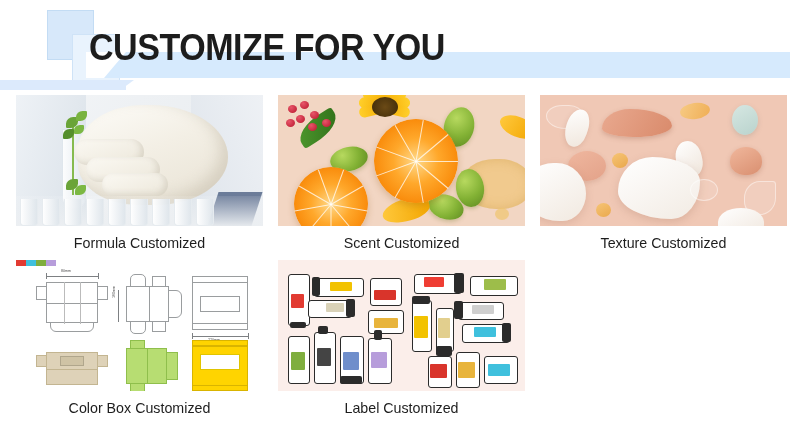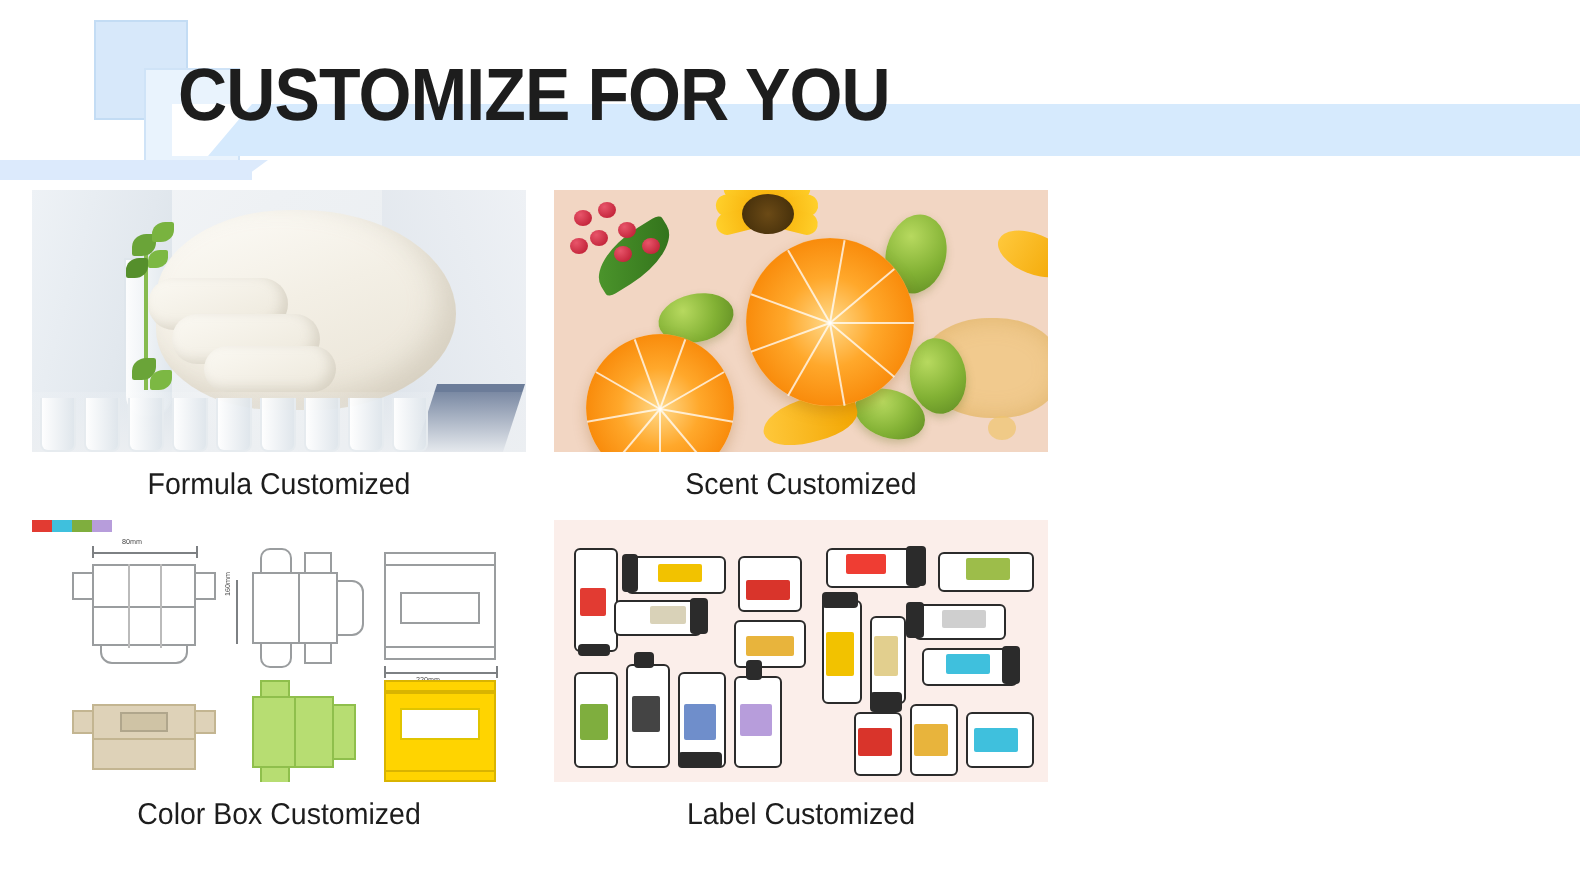--- a/index.html
+++ b/index.html
@@ -73,24 +73,24 @@
   .grid{
     position:absolute;
     left:0; top:95px;
     width:790px;
     display:flex;
     flex-direction:column;
   }
   .row{
     display:flex;
     height:165px;
+    gap:15px;
   }
   .cell{
     width:247px;
-    margin-left:14px;
     display:flex;
     flex-direction:column;
   }
   .cell:first-child{ margin-left:16px; }
   .thumb{
     width:247px;
     height:131px;
     position:relative;
     overflow:hidden;
     background:#f2f2f2;
@@ -439,20 +439,40 @@
           <div class="oseg" style="transform:rotate(170deg)"></div>
           <div class="oseg" style="transform:rotate(210deg)"></div>
           <div class="oseg" style="transform:rotate(250deg)"></div>
           <div class="oseg" style="transform:rotate(290deg)"></div>
           <div class="oseg" style="transform:rotate(330deg)"></div>
         </div>
       </div>
       <div class="caption">Scent Customized</div>
     </div>
 
+    <div class="cell">
+      <div class="thumb t-texture">
+        <div class="gel g3"></div>
+        <div class="drop-w1"></div>
+        <div class="swipe-p"></div>
+        <div class="arc-y"></div>
+        <div class="egg-b"></div>
+        <div class="circ-p"></div>
+        <div class="circ-y"></div>
+        <div class="circ-y2"></div>
+        <div class="drop-w2"></div>
+        <div class="dome-p"></div>
+        <div class="left-white"></div>
+        <div class="big-white"></div>
+        <div class="gel g1"></div>
+        <div class="gel g2"></div>
+        <div class="bot-w"></div>
+      </div>
+      <div class="caption">Texture Customized</div>
+    </div>
   </div>
 
   <div class="row">
 
 
     <div class="cell">
       <div class="thumb t-box">
 
         <div class="dimline" style="left:30px;top:16px;width:52px;"></div>
         <div class="dimlineV" style="left:30px;top:13px;height:6px;"></div>

